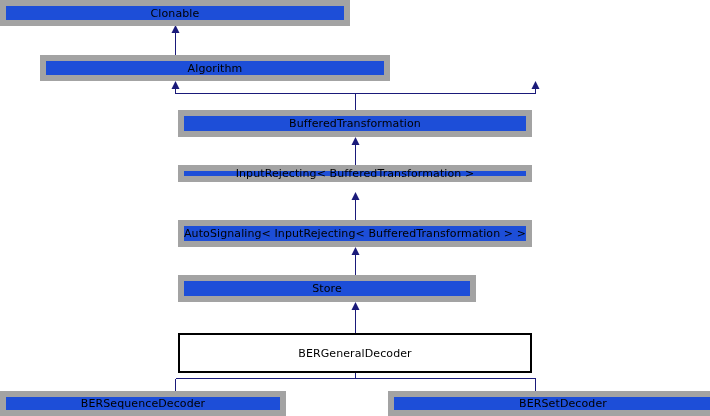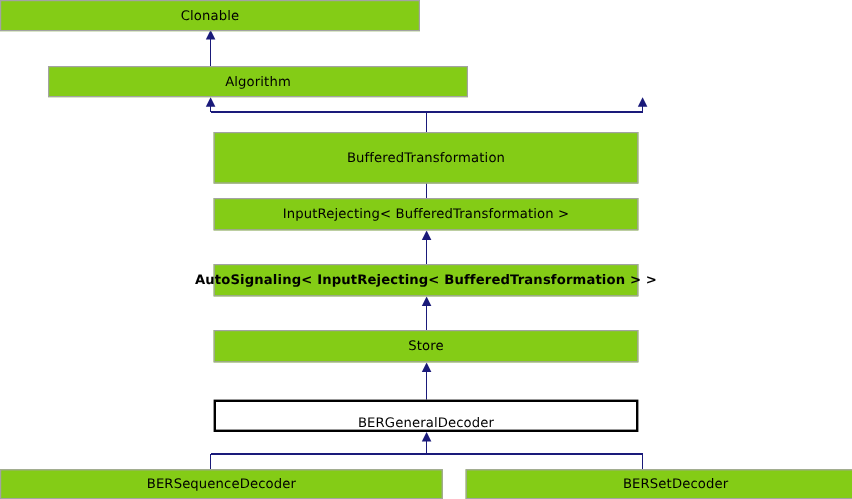--- a/index.html
+++ b/index.html
@@ -11,22 +11,22 @@
     position: relative;
     width: 710px;
     height: 416px;
     background: #ffffff;
     font-family: "DejaVu Sans", "Liberation Sans", sans-serif;
     overflow: hidden;
   }
   .node {
     position: absolute;
     box-sizing: border-box;
-    background: #84cc16;
-    border: 1px solid #a3a3a3;
+    background: #1d4ed8;
+    border: 6px solid #a3a3a3;
     display: flex;
     align-items: center;
     justify-content: center;
     font-size: 11px;
     color: #000000;
     line-height: 1;
     white-space: nowrap;
     letter-spacing: 0.1px;
   }
   .node.current {
@@ -115,41 +115,41 @@
 
   <div class="node" style="left:0px; top:0px; width:350px; height:26px;">
     <span class="node-label">Clonable</span>
   </div>
 
   <div class="node" style="left:0px; top:55px; width:350px; height:26px;margin-left:40px;">
     <span class="node-label">Algorithm</span>
   </div>
 
 
-  <div class="node" style="left:178px; top:110px; width:354px; height:43px;">
+  <div class="node" style="left:178px; top:110px; width:354px; height:27px;">
     <span class="node-label">BufferedTransformation</span>
   </div>
 
-  <div class="node" style="left:178px; top:165px; width:354px; height:27px;">
+  <div class="node" style="left:178px; top:165px; width:354px; height:17px;">
     <span class="node-label">InputRejecting&lt; BufferedTransformation &gt;</span>
   </div>
 
-  <div class="node" style="left:178px; top:220px; width:354px; height:27px;font-weight:bold;">
+  <div class="node" style="left:178px; top:220px; width:354px; height:27px;">
     <span class="node-label">AutoSignaling&lt; InputRejecting&lt; BufferedTransformation &gt; &gt;</span>
   </div>
 
-  <div class="node" style="left:178px; top:275px; width:354px; height:27px;">
+  <div class="node" style="left:178px; top:275px; width:298px; height:27px;">
     <span class="node-label">Store</span>
   </div>
 
-  <div class="node current" style="left:178px; top:333px; width:354px; height:27px;align-items:flex-end;">
+  <div class="node current" style="left:178px; top:333px; width:354px; height:40px;">
     <span class="node-label">BERGeneralDecoder</span>
   </div>
 
-  <div class="node" style="left:0px; top:391px; width:369px; height:25px;">
+  <div class="node" style="left:0px; top:391px; width:286px; height:25px;">
     <span class="node-label">BERSequenceDecoder</span>
   </div>
 
   <div class="node" style="left:360px; top:391px; width:350px; height:25px;margin-left:28px;">
     <span class="node-label">BERSetDecoder</span>
   </div>
 
 </div>
 
 </body></html>

